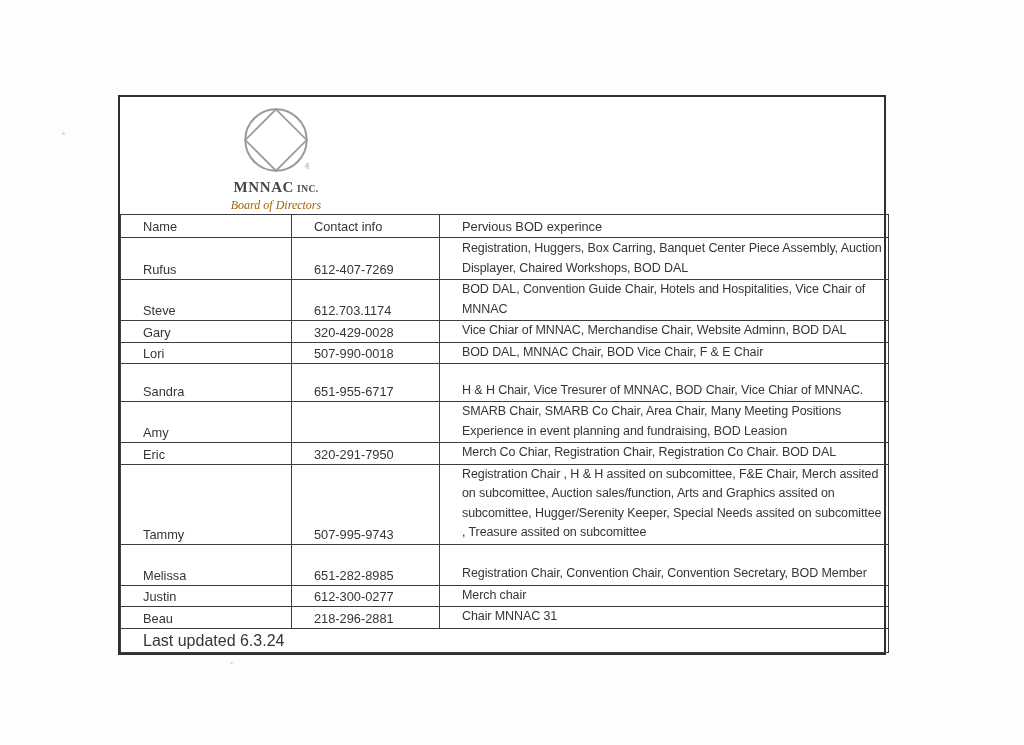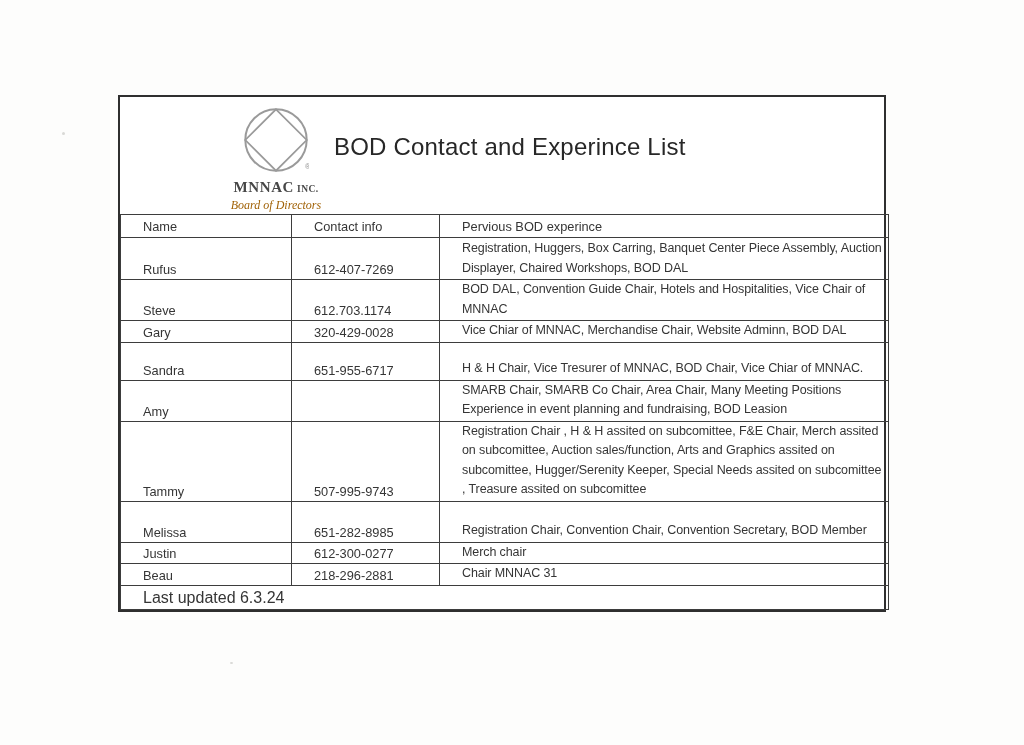--- a/index.html
+++ b/index.html
@@ -100,21 +100,20 @@
   <div class="header-band">
     <div class="logo">
       <svg width="66" height="66" viewBox="0 0 100 100">
         <circle cx="50" cy="50" r="46.5" fill="none" stroke="#9a9a9a" stroke-width="3"></circle>
         <path d="M50 3.5 L96.5 50 L50 96.5 L3.5 50 Z" fill="none" stroke="#9a9a9a" stroke-width="2.6"></path>
         <text x="94" y="94" font-size="11" fill="#8f8f8f" font-family="Liberation Sans, sans-serif">®</text>
       </svg>
       <div class="logo-org"><span>MNNAC</span><span class="logo-inc">INC.</span></div>
       <div class="logo-sub">Board of Directors</div>
     </div>
-    <h1 class="doc-title">BOD Contact and Experince List</h1>
   </div>
 
   <table>
     <colgroup>
       <col style="width:171px">
       <col style="width:148px">
       <col style="width:449px">
     </colgroup>
     <thead>
       <tr>
@@ -132,29 +131,39 @@
         <tr style="height: 40px;">
     <td class="name-cell">Steve</td>
     <td class="contact-cell">612.703.1174</td>
     <td class="exp-cell">BOD DAL, Convention Guide Chair, Hotels and Hospitalities, Vice Chair of MNNAC</td>
   </tr>
         <tr style="height: 20px;">
     <td class="name-cell">Gary</td>
     <td class="contact-cell">320-429-0028</td>
     <td class="exp-cell">Vice Chiar of MNNAC, Merchandise Chair, Website Adminn, BOD DAL</td>
   </tr>
+        <tr style="height: 20px;">
+    <td class="name-cell">Lori</td>
+    <td class="contact-cell">507-990-0018</td>
+    <td class="exp-cell">BOD DAL, MNNAC Chair, BOD Vice Chair, F &amp; E Chair</td>
+  </tr>
         <tr style="height: 38px;">
     <td class="name-cell">Sandra</td>
     <td class="contact-cell">651-955-6717</td>
     <td class="exp-cell">H &amp; H Chair, Vice Tresurer of MNNAC, BOD Chair,  Vice Chiar of MNNAC.</td>
   </tr>
         <tr style="height: 39px;">
     <td class="name-cell">Amy</td>
     <td class="contact-cell"></td>
     <td class="exp-cell">SMARB Chair, SMARB Co Chair, Area Chair, Many Meeting Positions Experience in event planning and fundraising, BOD Leasion</td>
+  </tr>
+        <tr style="height: 20px;">
+    <td class="name-cell">Eric</td>
+    <td class="contact-cell">320-291-7950</td>
+    <td class="exp-cell">Merch Co Chiar, Registration Chair, Registration Co Chair.  BOD DAL</td>
   </tr>
         <tr style="height: 80px;">
     <td class="name-cell">Tammy</td>
     <td class="contact-cell">507-995-9743</td>
     <td class="exp-cell">Registration Chair , H &amp; H assited on subcomittee, F&amp;E Chair, Merch assited on subcomittee, Auction sales/function, Arts and Graphics assited on subcomittee, Hugger/Serenity Keeper,  Special Needs assited on subcomittee , Treasure assited on subcomittee</td>
   </tr>
         <tr style="height: 41px; margin-left: 10px;">
     <td class="name-cell">Melissa</td>
     <td class="contact-cell">651-282-8985</td>
     <td class="exp-cell">Registration Chair, Convention Chair, Convention Secretary, BOD Member</td>

